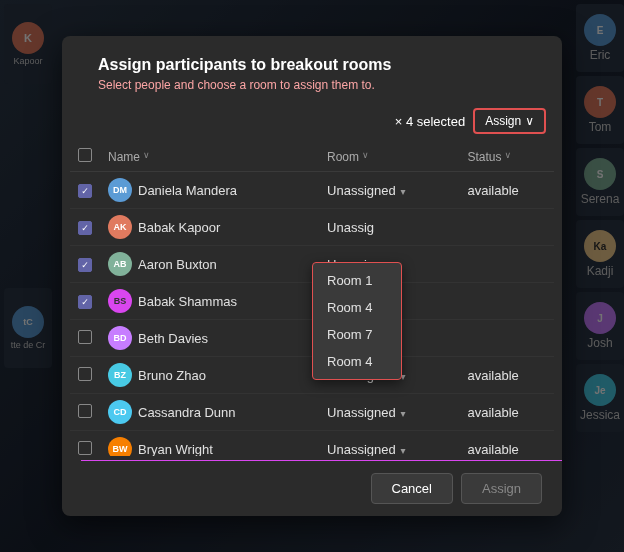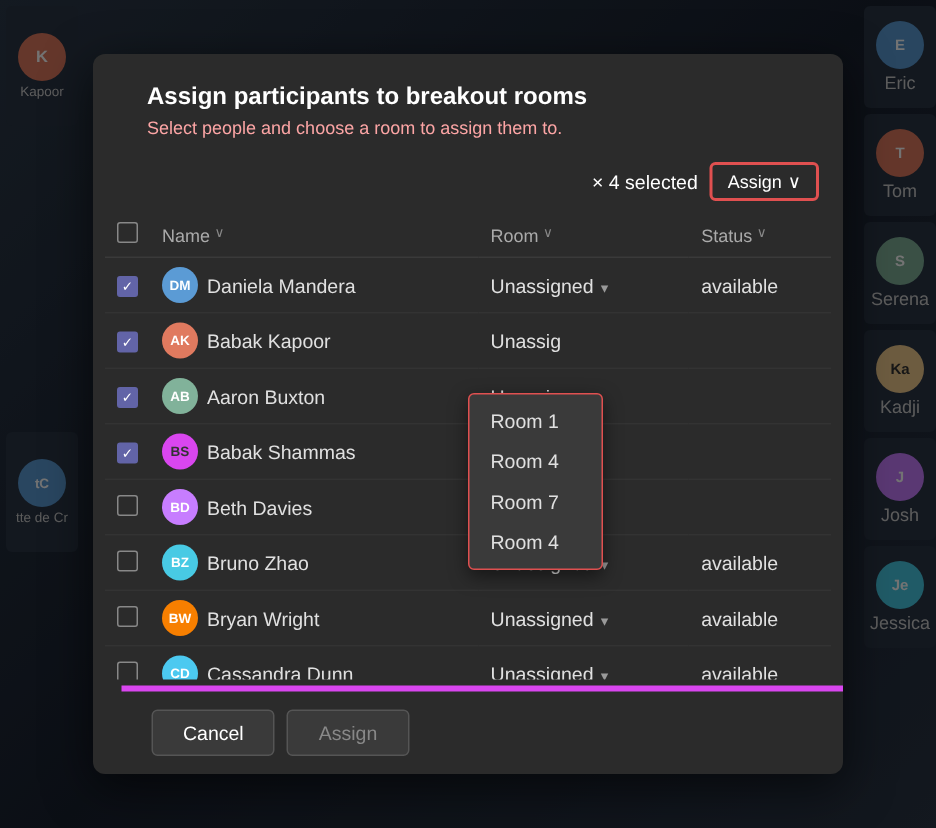--- a/index.html
+++ b/index.html
@@ -282,22 +282,23 @@
       padding: 6px 14px;
       font-size: 13px;
       color: #e0e0e0;
       cursor: pointer;
     }
 
     
     .dialog-footer {
       padding: 12px 20px;
       display: flex;
+      justify-content: flex-end;
       gap: 8px;
-      border-top: 4px solid #d946ef;
+      border-top: 1px solid #d946ef;
       margin-top: 4px;
       margin-left: 19px;
     }
 
     .btn-cancel {
       background: #3a3a3a;
       border: 1px solid #555;
       border-radius: 4px;
       color: #ffffff;
       font-size: 13px;
@@ -485,33 +486,33 @@
                   <span>Bruno Zhao</span>
                 </div>
               </td>
               <td class="room-cell">Unassigned<span class="dropdown-indicator"> ▾</span></td>
               <td class="status-cell">available</td>
             </tr>
             <tr>
               <td class="checkbox-cell"><span class="cb"></span></td>
               <td>
                 <div class="name-cell">
+                  <span class="person-avatar" style="background: rgb(76, 201, 240);">CD</span>
+                  <span>Cassandra Dunn</span>
+                </div>
+              </td>
+              <td class="room-cell">Unassigned<span class="dropdown-indicator"> ▾</span></td>
+              <td class="status-cell">available</td>
+            </tr>
+            <tr>
+              <td class="checkbox-cell"><span class="cb"></span></td>
+              <td>
+                <div class="name-cell">
                   <span class="person-avatar" style="background: rgb(247, 127, 0);">BW</span>
                   <span>Bryan Wright</span>
-                </div>
-              </td>
-              <td class="room-cell">Unassigned<span class="dropdown-indicator"> ▾</span></td>
-              <td class="status-cell">available</td>
-            </tr>
-            <tr>
-              <td class="checkbox-cell"><span class="cb"></span></td>
-              <td>
-                <div class="name-cell">
-                  <span class="person-avatar" style="background: rgb(76, 201, 240);">CD</span>
-                  <span>Cassandra Dunn</span>
                 </div>
               </td>
               <td class="room-cell">Unassigned<span class="dropdown-indicator"> ▾</span></td>
               <td class="status-cell">available</td>
             </tr>
           </tbody>
       </table>
 
       <div class="room-dropdown" id="room-dropdown">
       <div class="room-option">Room 1</div>

